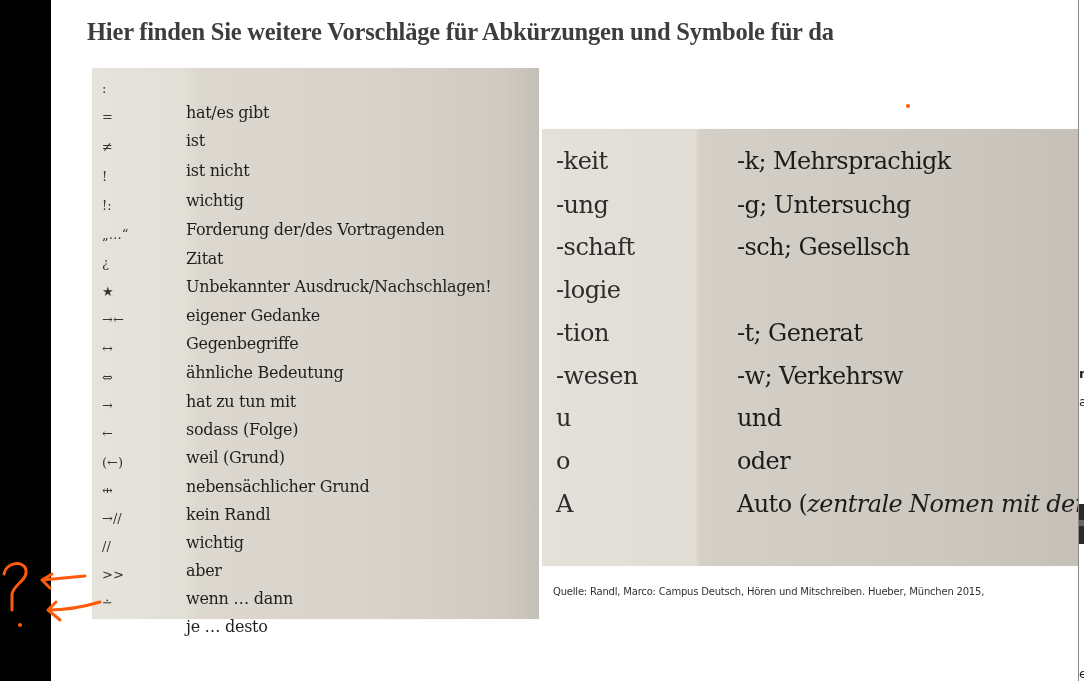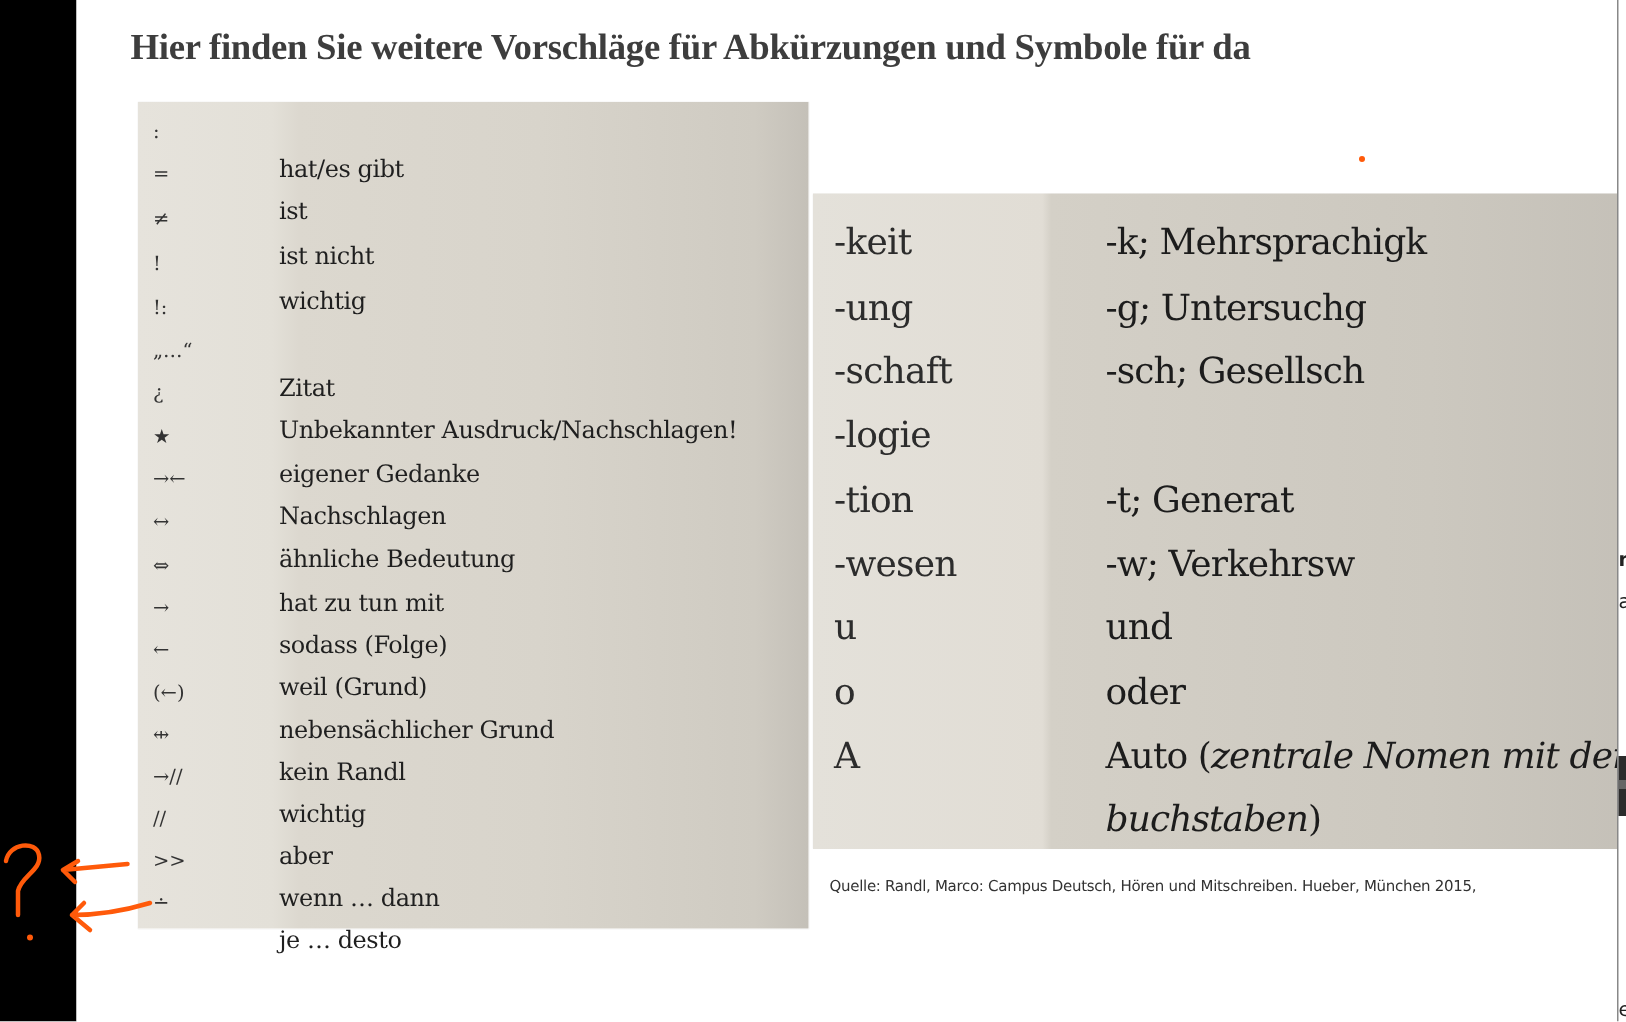--- a/index.html
+++ b/index.html
@@ -56,36 +56,37 @@
     <div class="row" style="top:65px">
         <span class="sym">≠</span>
         <span class="meaning">ist nicht</span>
       </div>
     <div class="row" style="top:95px">
         <span class="sym">!</span>
         <span class="meaning">wichtig</span>
       </div>
     <div class="row" style="top:124px">
         <span class="sym">!:</span>
+        <span class="meaning">Forderung der/des Vortragenden</span>
       </div>
     <div class="row" style="top:153px">
         <span class="sym">„…“</span>
         <span class="meaning">Zitat</span>
       </div>
     <div class="row" style="top:181px">
         <span class="sym">¿</span>
         <span class="meaning">Unbekannter Ausdruck/Nachschlagen!</span>
       </div>
     <div class="row" style="top:210px">
         <span class="sym">★</span>
         <span class="meaning">eigener Gedanke</span>
       </div>
     <div class="row" style="top:238px">
         <span class="sym">→←</span>
-        <span class="meaning">Nachschlagen</span>
+        <span class="meaning">Gegenbegriffe</span>
       </div>
     <div class="row" style="top:267px">
         <span class="sym">↔</span>
         <span class="meaning">ähnliche Bedeutung</span>
       </div>
     <div class="row" style="top:296px">
         <span class="sym">⇔</span>
         <span class="meaning">hat zu tun mit</span>
       </div>
     <div class="row" style="top:324px">
@@ -151,23 +152,20 @@
         <span class="abbr">und</span>
       </div>
     <div class="row" style="top:311px">
         <span class="suffix">o</span>
         <span class="abbr">oder</span>
       </div>
     <div class="row" style="top:354px">
         <span class="suffix">A</span>
         <span class="abbr"><span>Auto (</span><i>zentrale Nomen mit dem A</i></span>
       </div>
-    <div class="row" style="top:396px">
-        <span class="abbr"><i>buchstaben</i><span>)</span></span>
-      </div>
   </div>
 
   <div class="source">Quelle: Randl, Marco: Campus Deutsch, Hören und Mitschreiben. Hueber, München 2015,</div>
 </div>
 
 <div class="dot"></div>
 
 <svg class="annot" viewBox="0 0 110 75" width="110" height="75">
   <path d="M4,14 C6,2 24,0 26,10 C28,20 14,24 12,34 L12,50" fill="none" stroke="#ff5a0a" stroke-width="3" stroke-linecap="round"></path>
   <circle cx="20" cy="65" r="2" fill="#ff5a0a"></circle>

